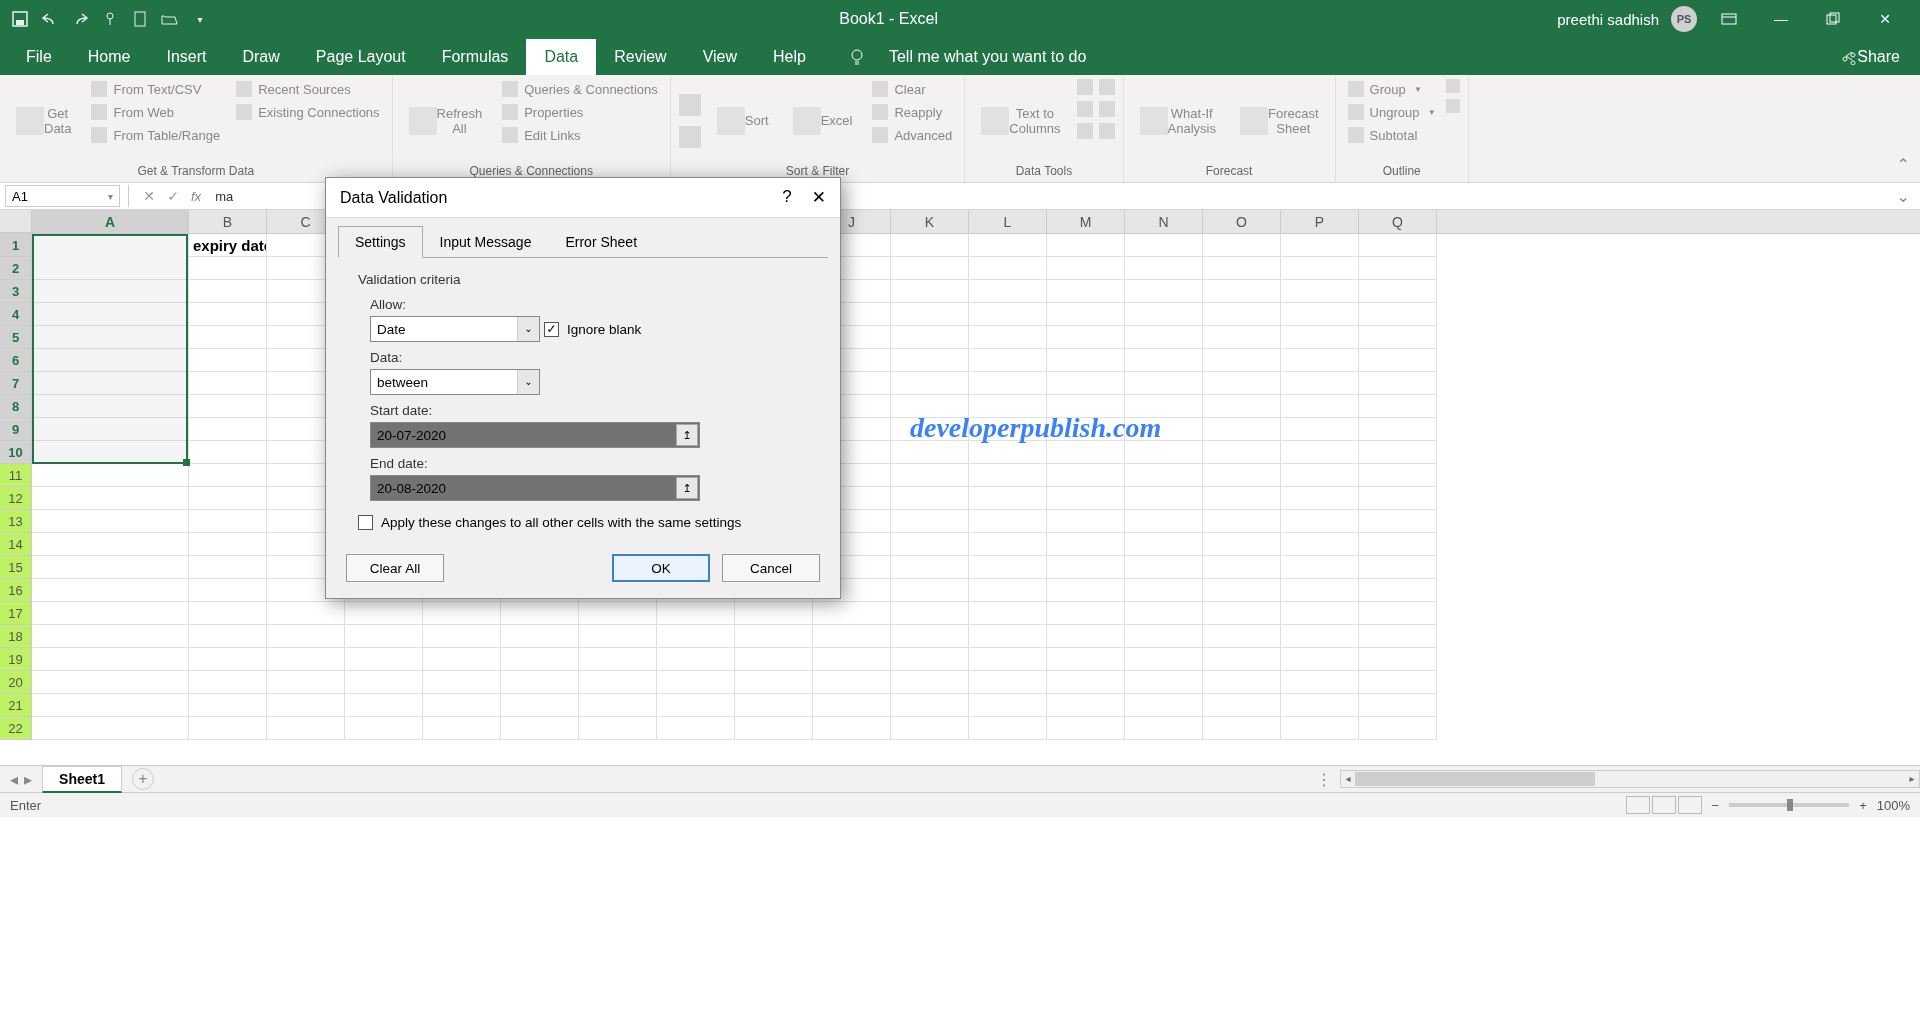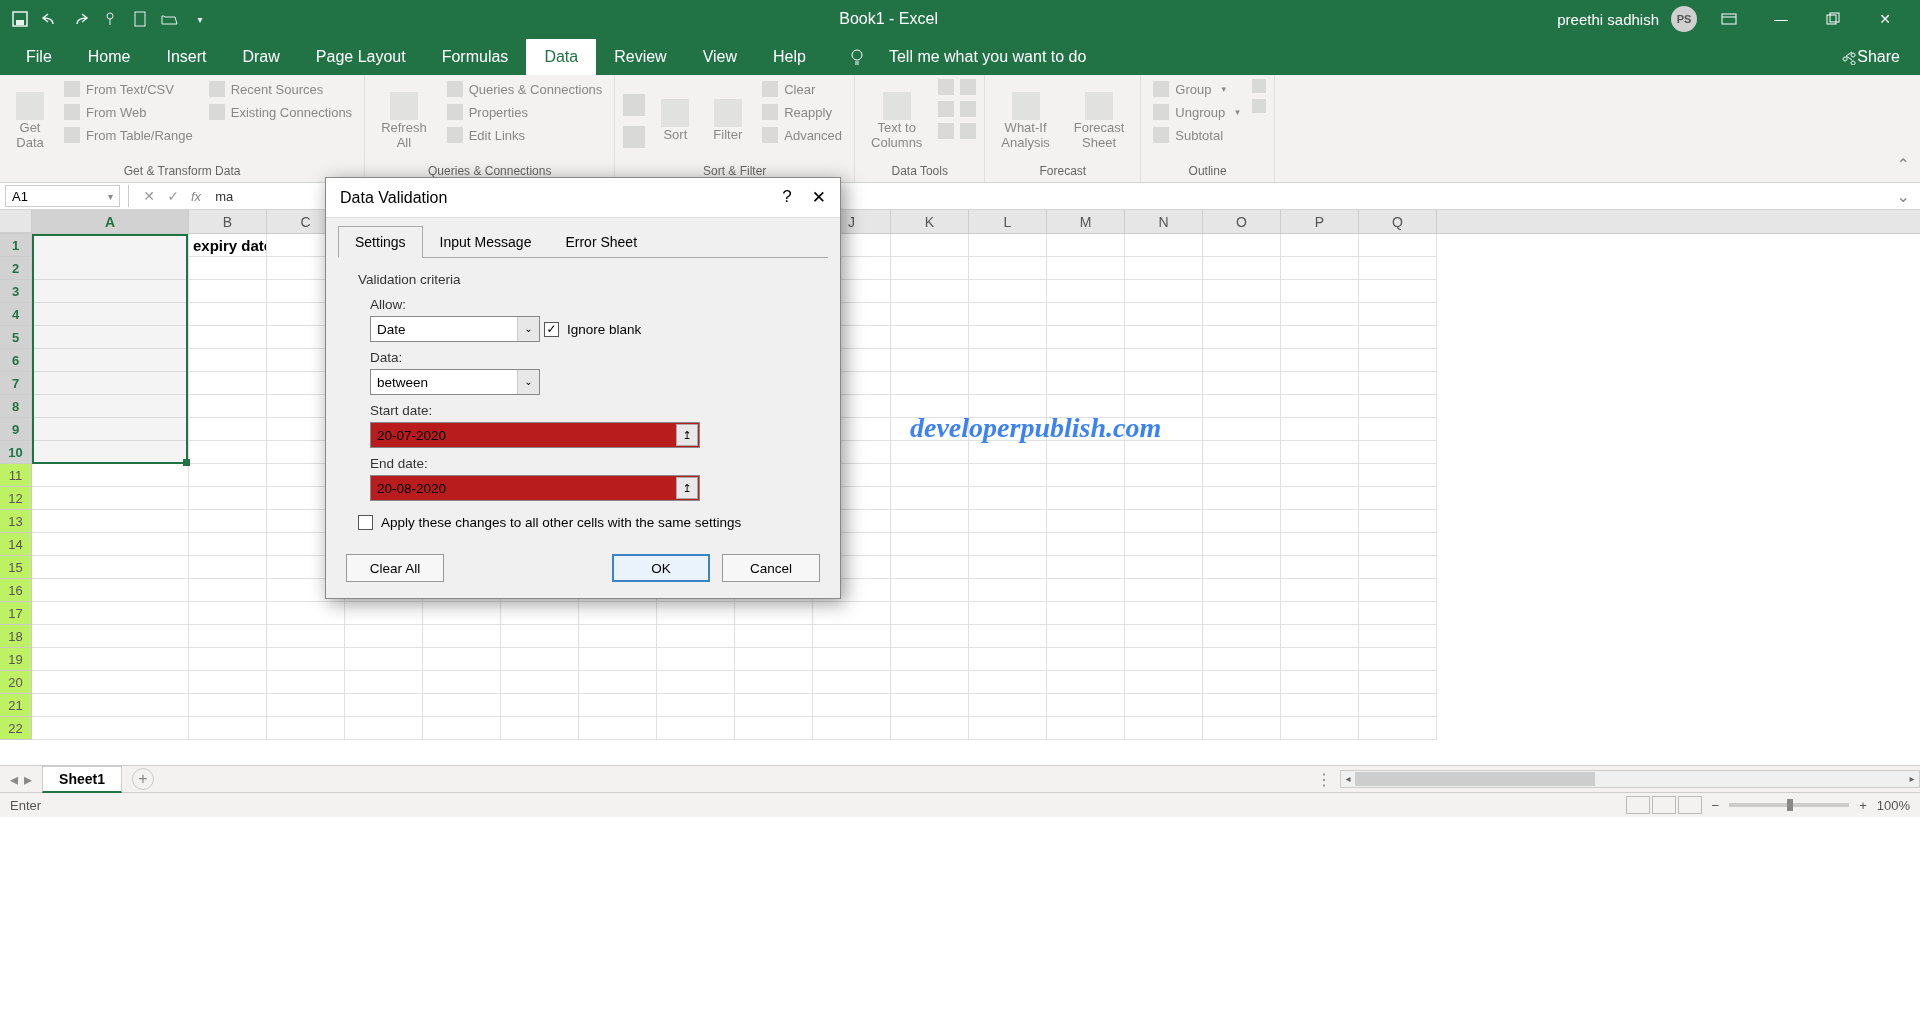--- a/index.html
+++ b/index.html
@@ -21,21 +21,21 @@
 .tellme { display: flex; align-items: center; gap: 24px; margin-left: 15px; padding: 9px 10px; }
 .share-btn { margin-left: auto; padding: 9px 20px; display: flex; align-items: center; }
 
 
 .ribbon { background: #f3f2f1; height: 108px; display: flex; border-bottom: 1px solid #d4d4d4; }
 .ribbon-group { display: flex; flex-direction: column; border-right: 1px solid #e1dfdd; padding: 4px 8px 2px; justify-content: space-between; }
 .ribbon-group-label { text-align: center; font-size: 12px; color: #666; padding: 2px 0; }
 .ribbon-content { display: flex; gap: 8px; flex: 1; }
 .ribbon-col { display: flex; flex-direction: column; gap: 3px; font-size: 13px; color: #888; }
 .ribbon-item { display: flex; align-items: center; gap: 6px; padding: 2px 4px; white-space: nowrap; }
-.ribbon-big { display: flex; flex-direction: column; align-items: center; justify-content: center; gap: 0; font-size: 13px; color: #888; padding: 4px 8px; text-align: center; }
+.ribbon-big { display: flex; align-items: center; justify-content: center; gap: 0; font-size: 13px; color: #888; padding: 4px 8px; text-align: center; }
 .big-icon { width: 28px; height: 28px; background: #d0d0d0; opacity: 0.5; }
 .small-icon { width: 16px; height: 16px; background: #c0c0c0; opacity: 0.5; display: inline-block; }
 .collapse-ribbon { position: absolute; right: 10px; top: 155px; color: #888; }
 
 
 .formula-row { height: 27px; display: flex; align-items: center; border-bottom: 1px solid #d4d4d4; background: #fff; }
 .name-box { width: 115px; border: 1px solid #ccc; height: 22px; margin-left: 5px; display: flex; align-items: center; padding: 0 6px; font-size: 13px; }
 .name-box-arrow { margin-left: auto; color: #888; font-size: 10px; }
 .fb-sep { width: 1px; height: 22px; background: #ccc; margin: 0 8px; }
 .fb-btn { width: 24px; text-align: center; color: #999; font-size: 14px; }
@@ -69,21 +69,21 @@
 .dlg-tabs { display: flex; padding: 8px 12px 0; background: #f0f0f0; }
 .dlg-tab { padding: 7px 16px; font-size: 14px; border: 1px solid transparent; border-bottom: none; cursor: pointer; }
 .dlg-tab.active { background: #f0f0f0; border-color: #aaa; border-bottom: 1px solid #f0f0f0; margin-bottom: -1px; }
 .dlg-body { padding: 14px 20px 12px; border-top: 1px solid #aaa; margin: 0 12px; background: #f0f0f0; }
 .dlg-section-label { font-size: 13.5px; color: #333; margin-bottom: 10px; }
 .field-label { font-size: 13.5px; color: #333; margin: 8px 0 4px; }
 .field-row { display: flex; align-items: center; gap: 4px; }
 .combo { display: flex; background: #fff; border: 1px solid #888; height: 26px; width: 170px; align-items: center; }
 .combo-text { flex: 1; padding: 0 6px; font-size: 13.5px; }
 .combo-arrow { width: 22px; border-left: 1px solid #ccc; text-align: center; background: #e8e8e8; line-height: 24px; font-size: 10px; }
-.date-input { display: flex; background: #b91c1c; border: 1px solid #888; height: 26px; width: 330px; align-items: center; }
+.date-input { display: flex; background: #737373; border: 1px solid #888; height: 26px; width: 330px; align-items: center; }
 .date-text { flex: 1; padding: 0 6px; font-size: 13.5px; }
 .range-btn { width: 22px; border: 1px solid #aaa; margin: 1px; text-align: center; background: #e8e8e8; font-size: 11px; line-height: 20px; }
 .checkbox-row { display: flex; align-items: center; gap: 8px; font-size: 13.5px; margin-top: 14px; }
 .chk { width: 15px; height: 15px; border: 1px solid #555; background: #fff; display: flex; align-items: center; justify-content: center; font-size: 12px; }
 .dlg-buttons { display: flex; padding: 12px 20px 16px; gap: 12px; }
 .dlg-btn { width: 98px; height: 28px; border: 1px solid #999; background: #f7f7f7; font-size: 13.5px; cursor: pointer; }
 .dlg-btn.primary { border: 2px solid #3b83c3; background: #eaf2fb; }
 .dlg-spacer { flex: 1; }
 
 
@@ -263,21 +263,21 @@
       <div class="ribbon-col" style="justify-content:center;gap:10px;">
         <span class="small-icon" style="width:22px;height:22px;"></span>
         <span class="small-icon" style="width:22px;height:22px;"></span>
       </div>
       <div class="ribbon-big">
           <div class="big-icon"></div>
           <span>Sort</span>
         </div>
       <div class="ribbon-big">
           <div class="big-icon"></div>
-          <span>Filter</span>
+          <span>Excel</span>
         </div>
       <div class="ribbon-col">
         <div class="ribbon-item">
             <span class="small-icon"></span>
             <span>Clear</span>
           </div>
         <div class="ribbon-item">
             <span class="small-icon"></span>
             <span>Reapply</span>
           </div>

